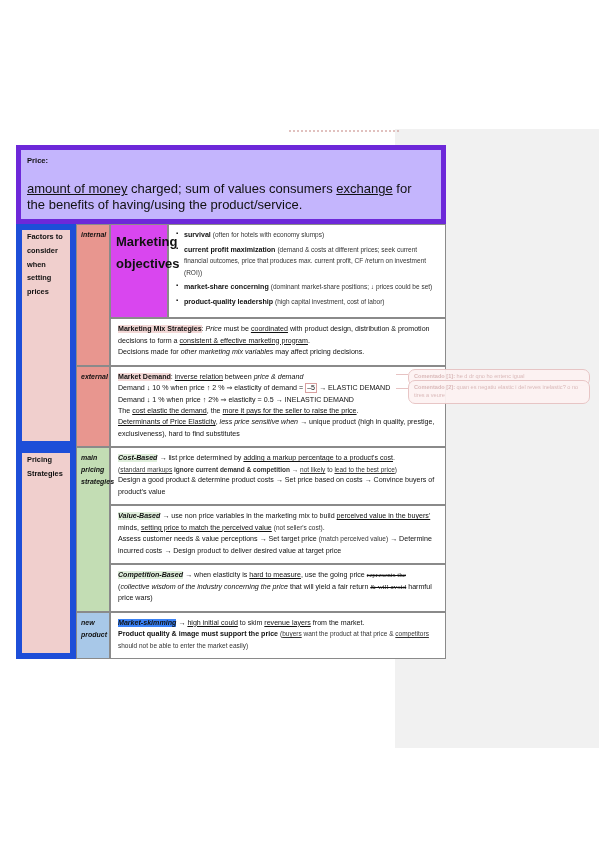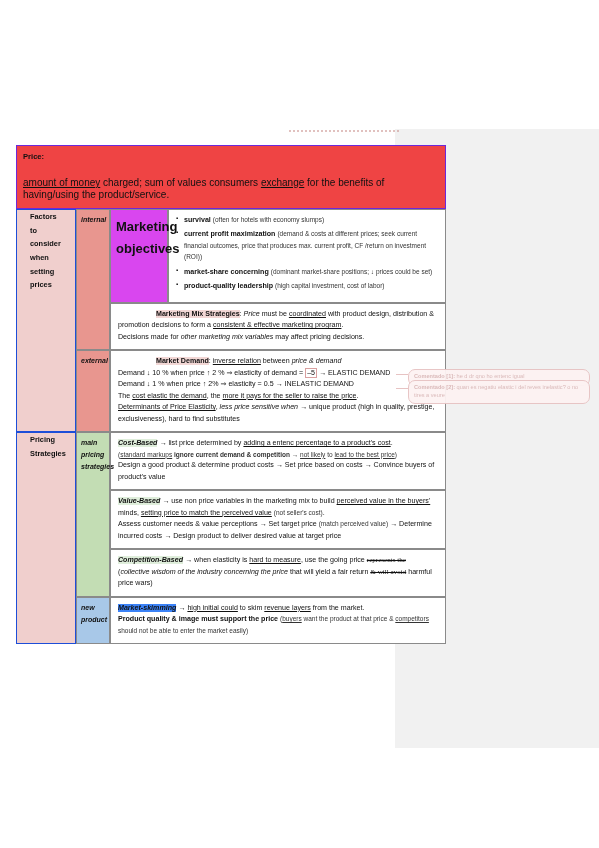--- a/index.html
+++ b/index.html
@@ -28,35 +28,35 @@
   table.doc{
     position:absolute;left:16px;top:145px;
     width:430px;
     border-collapse:separate;
     border-spacing:0;
     table-layout:fixed;
   }
   td{vertical-align:top;padding:0;}
 
   .hdr-cell{
-    background:#ef4444;
-    border:1px solid #6d28d9;
+    background:#c4b5fd;
+    border:5px solid #6d28d9;
     padding:6px 10px 7px 6px;
   }
   .hdr-title{font-size:7.6px;font-weight:bold;color:#111;margin-bottom:8px;}
-  .hdr-sub{font-size:10px;color:#111;line-height:1.2;margin-top:16px;}
+  .hdr-sub{font-size:13px;color:#111;line-height:1.2;margin-top:16px;}
 
   .lbl-main{
     background:#f0cfcd;
-    border:1px solid #1d4ed8;
+    border:6px solid #1d4ed8;
     width:60px;
     font-size:7.4px;
     font-weight:bold;
     color:#111;
-    padding:0 13px;
+    padding:0 5px;
     line-height:1.85;
   }
   .lbl-main .inner{display:block;}
 
   .lbl-sub{
     width:34px;
     font-size:7px;
     font-style:italic;
     font-weight:bold;
     color:#111;
@@ -80,21 +80,21 @@
 
   ul.bl{margin:0;padding:0;list-style:none;}
   ul.bl li{position:relative;padding-left:8px;margin-bottom:3px;line-height:1.62;}
   ul.bl li:before{content:"\25AA";position:absolute;left:0;top:-1px;font-size:6px;}
 
   b{font-weight:bold;text-align:center;}
   i{font-style:italic;}
   .u{text-decoration:underline;}
   .sm{font-size:6.5px;color:#333;}
   .strike{text-decoration:line-through;font-family:Liberation Serif, serif;}
-  .hl{background:#f2d7d5;margin-left:38px;}
+  .hl{background:#f2d7d5;}
   .hlg{background:#dfeedb;font-style:italic;}
   .hlb{background:#3b82f6;}
   .boxed{border:1px solid #d9a0a0;padding:0 1px;}
 
   
   .comment{
     position:absolute;
     background:#fdf3f3;
     border:1px solid #e7c3c3;
     border-radius:7px;
@@ -181,21 +181,21 @@
       <div><span class="u">Determinants of Price Elasticity</span>, <i>less price sensitive when</i> → unique product (high in quality, prestige, exclusiveness), hard to find substitutes</div>
     </td>
   </tr>
 
   <tr>
     <td class="lbl-main" rowspan="4">
       <span class="inner">Pricing Strategies</span>
     </td>
     <td class="lbl-sub sub-main" rowspan="3">main pricing strategies</td>
     <td class="body-cell">
-      <div><i><b class="hlg">Cost-Based</b></i> → list price determined by <span class="u">adding a entenc percentage to a product's cost</span>.</div>
+      <div><i><b class="hlg">Cost-Based</b></i> → list price determined by <span class="u">adding a markup percentage to a product's cost</span>.</div>
       <div class="sm">(<span class="u">standard markups</span> <b>ignore current demand &amp; competition</b> → <span class="u">not likely</span> to <span class="u">lead to the best price</span>)</div>
       <div>Design a good product &amp; determine product costs → Set price based on costs → Convince buyers of product's value</div>
     </td>
   </tr>
 
   <tr>
     <td class="body-cell">
       <div><i><b class="hlg">Value-Based</b></i> → use non price variables in the marketing mix to build <span class="u">perceived value in the buyers'</span> minds, <span class="u">setting price to match the perceived value</span> <span class="sm">(not seller's cost)</span>.</div>
       <div>Assess customer needs &amp; value perceptions → Set target price <span class="sm">(match perceived value)</span> → Determine incurred costs → Design product to deliver desired value at target price</div>
     </td>

